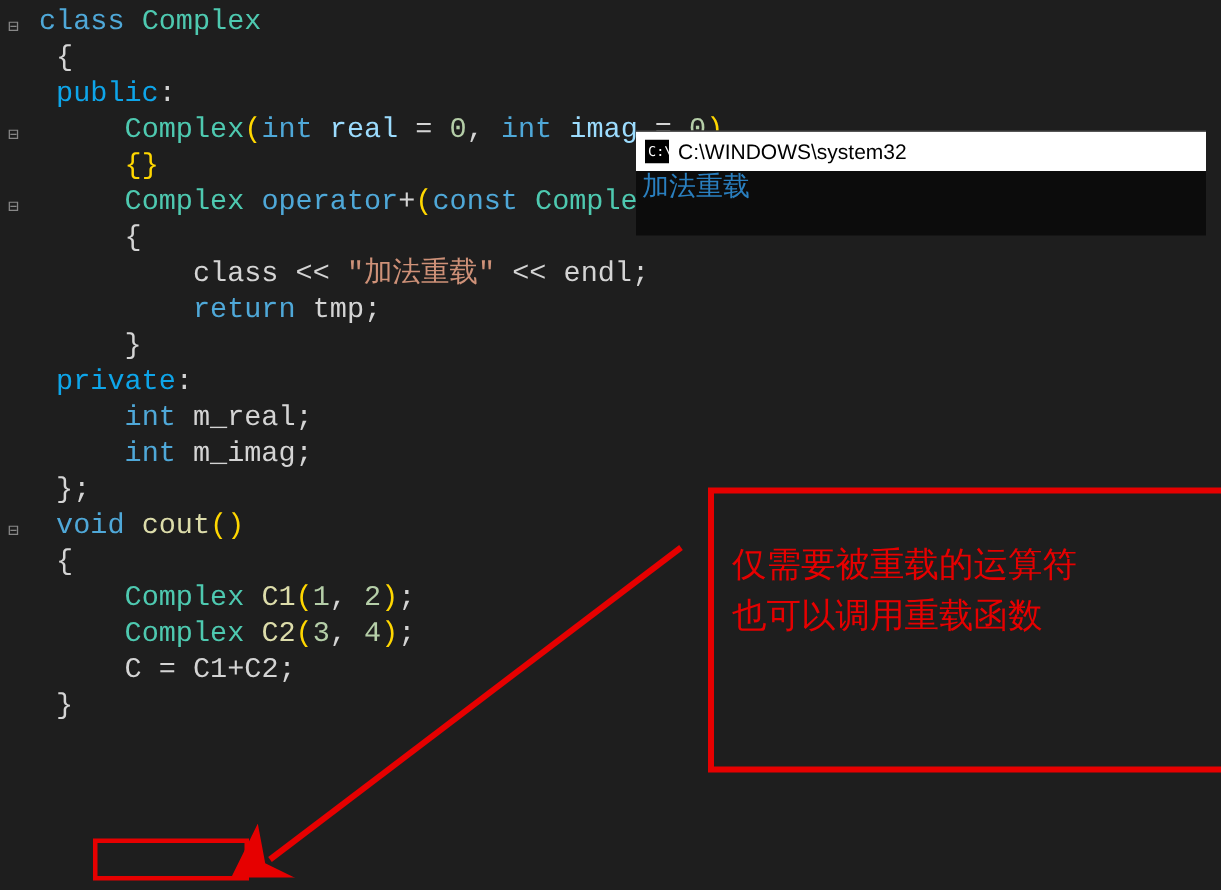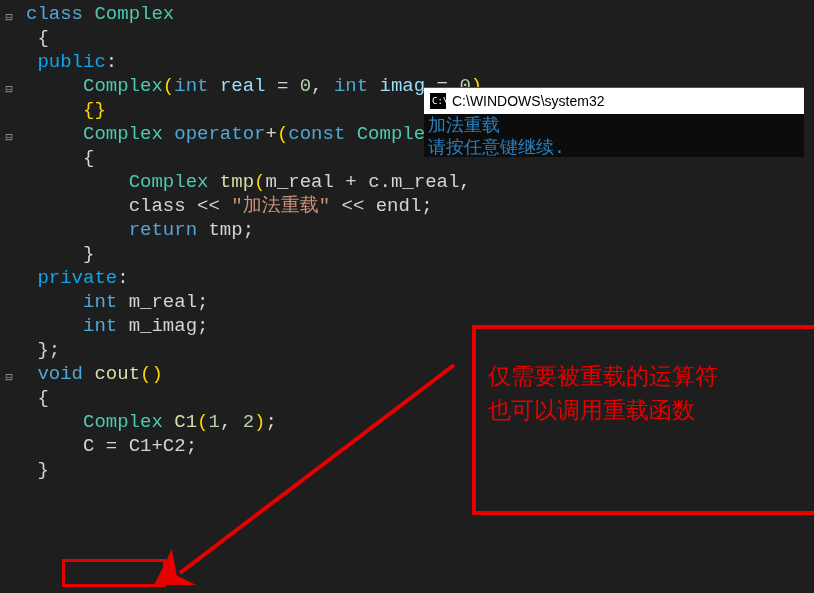--- a/index.html
+++ b/index.html
@@ -127,21 +127,20 @@
   <div class="line"><span class="code"> <span class="access">public</span><span class="punct">:</span></span></div>
 
   <div class="line"><span class="gutter">⊟</span><span class="code">     <span class="cls">Complex</span><span class="paren">(</span><span class="kw">int</span> <span class="param">real</span> <span class="op">=</span> <span class="num">0</span><span class="punct">,</span> <span class="kw">int</span> <span class="param">imag</span> <span class="op">=</span> <span class="num">0</span><span class="paren">)</span></span></div>
 
   <div class="line"><span class="code">     <span class="paren">{}</span></span></div>
 
   <div class="line"><span class="gutter">⊟</span><span class="code">     <span class="cls">Complex</span> <span class="kw">operator</span><span class="op">+</span><span class="paren">(</span><span class="kw">const</span> <span class="cls">Complex</span><span class="op">&amp;</span> <span class="param">c</span><span class="paren">)</span></span></div>
 
   <div class="line"><span class="code">     <span class="punct">{</span></span></div>
 
-  <div class="line"><span class="code">         <span class="cls">Complex</span> <span class="func">tmp</span><span class="paren">(</span><span class="var">m_real</span> <span class="op">+</span> <span class="var">c</span><span class="punct">.</span><span class="var">m_real</span><span class="punct">,</span></span></div>
 
   <div class="line"><span class="code">         <span class="var">class</span> <span class="op">&lt;&lt;</span> <span class="str">"加法重载"</span> <span class="op">&lt;&lt;</span> <span class="var">endl</span><span class="punct">;</span></span></div>
 
   <div class="line"><span class="code">         <span class="kw">return</span> <span class="var">tmp</span><span class="punct">;</span></span></div>
 
   <div class="line"><span class="code">     <span class="punct">}</span></span></div>
 
   <div class="line"><span class="code"> <span class="access">private</span><span class="punct">:</span></span></div>
 
   <div class="line"><span class="code">     <span class="kw">int</span> <span class="var">m_real</span><span class="punct">;</span></span></div>
@@ -149,40 +148,40 @@
   <div class="line"><span class="code">     <span class="kw">int</span> <span class="var">m_imag</span><span class="punct">;</span></span></div>
 
   <div class="line"><span class="code"> <span class="punct">};</span></span></div>
 
   <div class="line"><span class="gutter">⊟</span><span class="code"> <span class="kw">void</span> <span class="func">cout</span><span class="paren">()</span></span></div>
 
   <div class="line"><span class="code"> <span class="punct">{</span></span></div>
 
   <div class="line"><span class="code">     <span class="cls">Complex</span> <span class="func">C1</span><span class="paren">(</span><span class="num">1</span><span class="punct">,</span> <span class="num">2</span><span class="paren">)</span><span class="punct">;</span></span></div>
 
+  <div class="line"><span class="code">     <span class="cls">Complex</span> <span class="func">C2</span><span class="paren">(</span><span class="num">3</span><span class="punct">,</span> <span class="num">4</span><span class="paren">)</span><span class="punct">;</span></span></div>
 
 
   <div class="line"><span class="code">     <span class="var">C</span> <span class="op">=</span> <span class="var">C1</span><span class="op">+</span><span class="var">C2</span><span class="punct">;</span></span></div>
 
   <div class="line"><span class="code"> <span class="punct">}</span></span></div>
 
 </div>
 
 <div class="console">
   <div class="console-title">
     <svg width="16" height="16" viewBox="0 0 16 16">
         <rect x="0" y="0" width="16" height="16" fill="#000"></rect>
         <rect x="1" y="1" width="14" height="14" fill="#000"></rect>
         <text x="2" y="11" font-size="9" fill="#fff" font-family="monospace">C:\</text>
       </svg>
     <span>C:\WINDOWS\system32</span>
   </div>
   <div class="console-body">
     <div>加法重载</div>
-    <div>请按任意键继续.</div>
   </div>
 </div>
 
 <div class="red-box-main">
   <div class="red-text">
     <div>仅需要被重载的运算符</div>
     <div>也可以调用重载函数</div>
   </div>
 </div>
 

